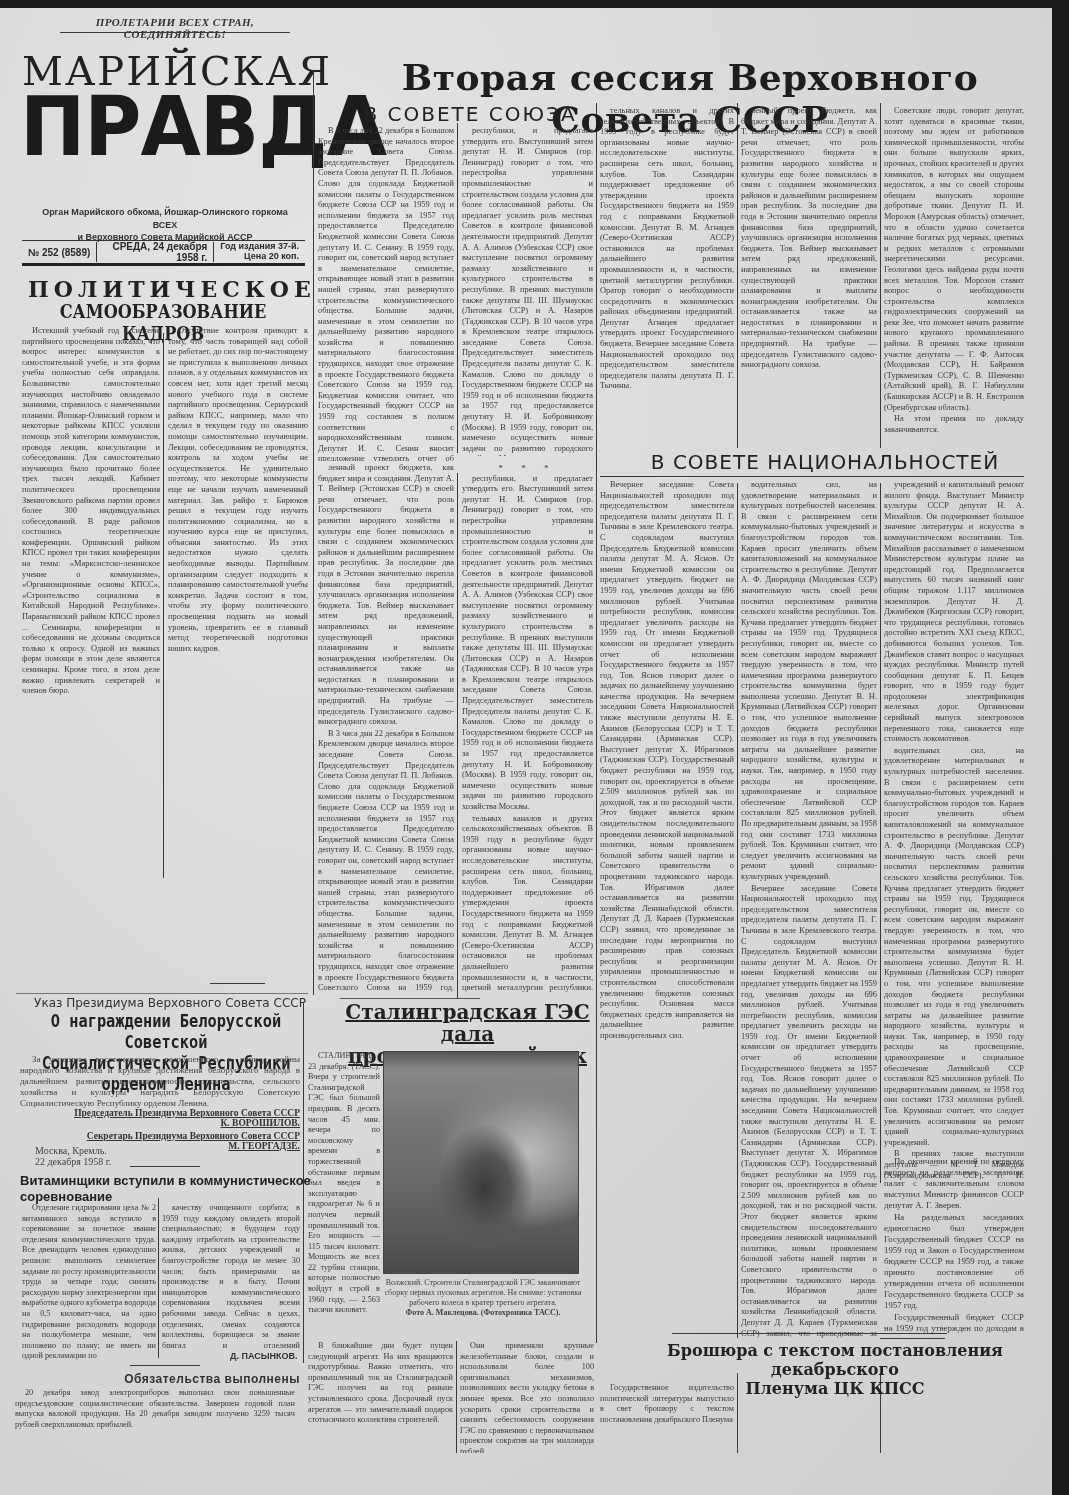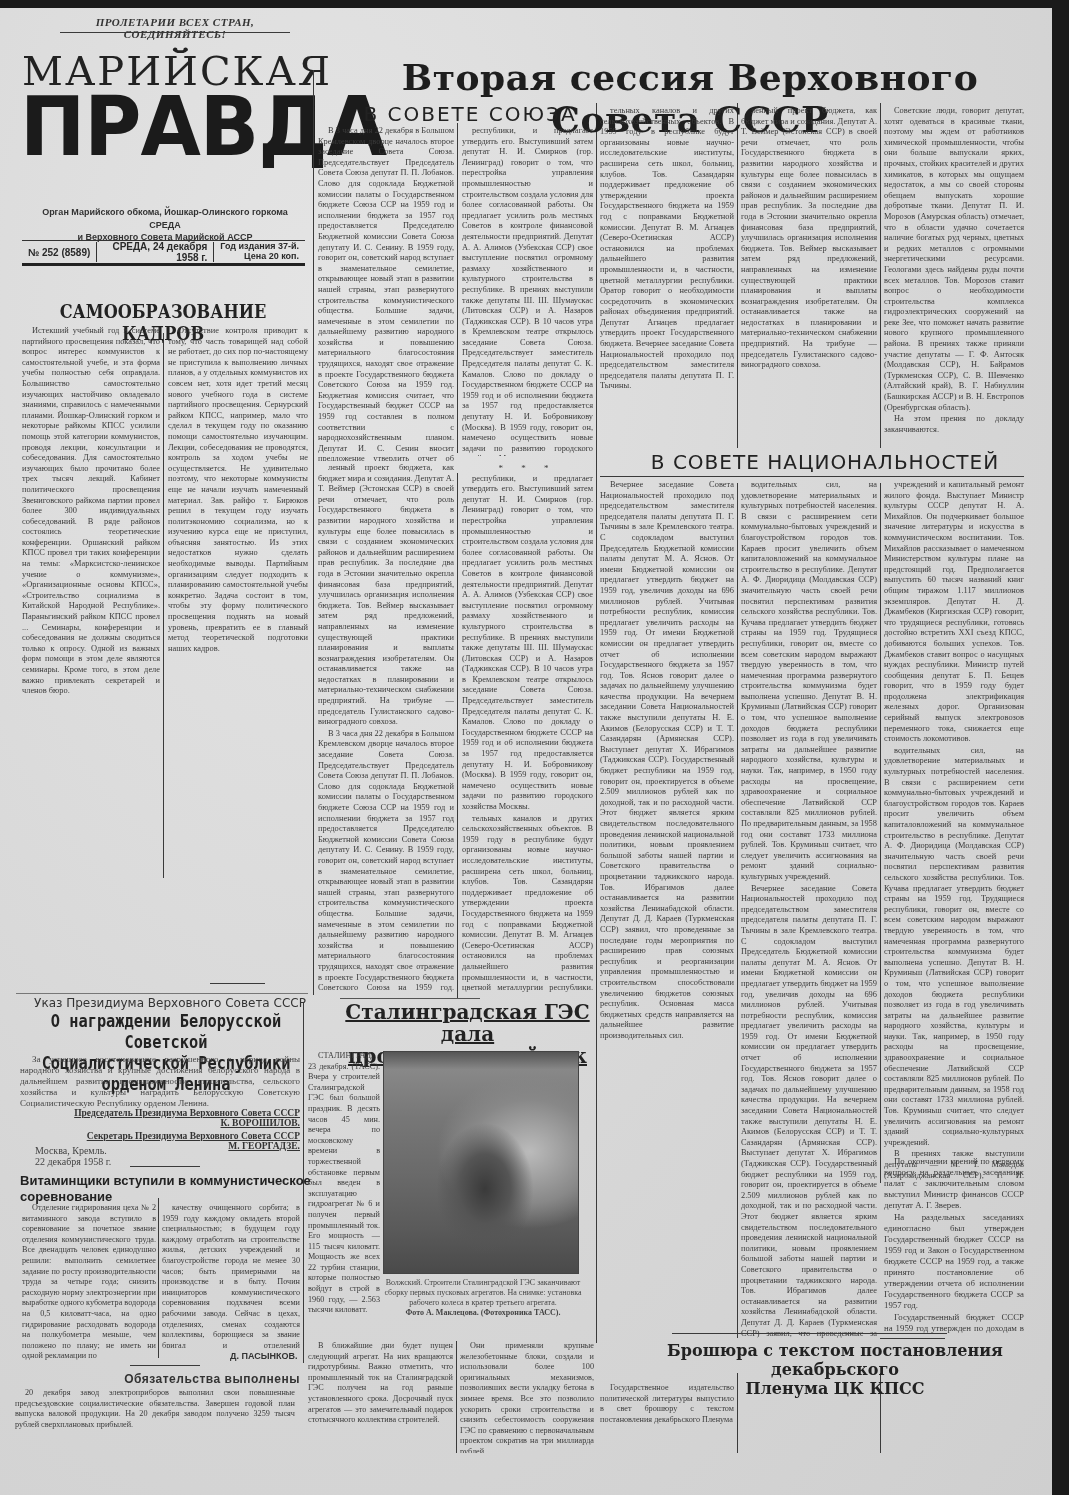--- a/index.html
+++ b/index.html
@@ -69,21 +69,21 @@
 </head>
 <body>
 
 <div class="page">
 
   <div class="abs slogan">ПРОЛЕТАРИИ ВСЕХ СТРАН, СОЕДИНЯЙТЕСЬ!</div>
   <div class="rule-h slogan-line"></div>
   <div class="abs title1">МАРИЙСКАЯ</div>
   <div class="abs title2">ПРАВДА</div>
   <div class="abs organ">
-    <div>Орган Марийского обкома, Йошкар-Олинского горкома СРЕДА</div>
+    <div>Орган Марийского обкома, Йошкар-Олинского горкома ВСЕХ</div>
     <div>и Верховного Совета Марийской АССР</div>
   </div>
   <div class="abs issue-bar">
     <span class="cell">№ 252 (8589)</span>
     <span class="sep"></span>
     <span class="cell" style="flex:1;text-align:right">СРЕДА, 24 декабря 1958 г.</span>
     <span class="sep"></span>
     <span class="cell yr">
       <div>Год издания 37-й.</div>
       <div>Цена 20 коп.</div>
@@ -100,20 +100,21 @@
   <div class="rule-v" style="left:880px;top:475px;height:700px"></div>
   <div class="rule-v" style="left:457px;top:465px;height:525px"></div>
   <div class="rule-v" style="left:303px;top:995px;height:360px"></div>
   <div class="rule-v" style="left:158px;top:1190px;height:160px"></div>
   <div class="rule-v" style="left:737px;top:1365px;height:80px"></div>
   <div class="rule-v" style="left:880px;top:1365px;height:80px"></div>
 
   <div class="abs main-head">Вторая сессия Верховного Совета СССР</div>
   <div class="abs sub-head">В СОВЕТЕ СОЮЗА</div>
 
+  <div class="abs h-left1">ПОЛИТИЧЕСКОЕ</div>
   <div class="abs h-left2">САМООБРАЗОВАНИЕ КАДРОВ</div>
   <div class="col" style="left:22px;top:318px;width:138px;height:660px">
     <p>Истекший учебный год в системе партийного просвещения показал, что вопрос интерес коммунистов к самостоятельной учебе, и эта форма учебы полностью себя оправдала. Большинство самостоятельно изучающих настойчиво овладевало знаниями, справилось с намеченными планами. Йошкар-Олинский горком и некоторые райкомы КПСС усилили помощь этой категории коммунистов, проводя лекции, консультации и собеседования. Для самостоятельно изучающих было прочитано более трех тысяч лекций. Кабинет политического просвещения Звениговского райкома партии провел более 300 индивидуальных собеседований. В ряде районов состоялись теоретические конференции. Оршанский райком КПСС провел три таких конференции на темы: «Марксистско-ленинское учение о коммунизме», «Организационные основы КПСС», «Строительство социализма в Китайской Народной Республике». Параньгинский райком КПСС провел ... Семинары, конференции и собеседования не должны сводиться только к опросу. Одной из важных форм помощи в этом деле являются семинары. Кроме того, в этом деле важно привлекать секретарей и членов бюро.</p>
   </div>
   <div class="col" style="left:168px;top:318px;width:140px;height:560px">
     <p>Отсутствие контроля приводит к тому, что часть товарищей над собой не работает, до сих пор по-настоящему не приступила к выполнению личных планов, а у отдельных коммунистов их совсем нет, хотя идет третий месяц нового учебного года в системе партийного просвещения. Сернурский райком КПСС, например, мало что сделал в текущем году по оказанию помощи самостоятельно изучающим. Лекции, собеседования не проводятся, контроль за ходом учебы не осуществляется. Не удивительно поэтому, что некоторые коммунисты еще не начали изучать намеченный материал. Зав. райфо т. Бирюков решил в текущем году изучать политэкономию социализма, но к изучению курса еще не приступил, объясняя занятостью. Из этих недостатков нужно сделать необходимые выводы. Партийным организациям следует подходить к планированию самостоятельной учебы конкретно. Задача состоит в том, чтобы эту форму политического просвещения поднять на новый уровень, превратить ее в главный метод теоретической подготовки наших кадров.</p>
   </div>
   <div class="rule-h" style="left:210px;top:975px;width:55px"></div>
 
   <div class="col" style="left:318px;top:118px;width:136px;height:335px">

